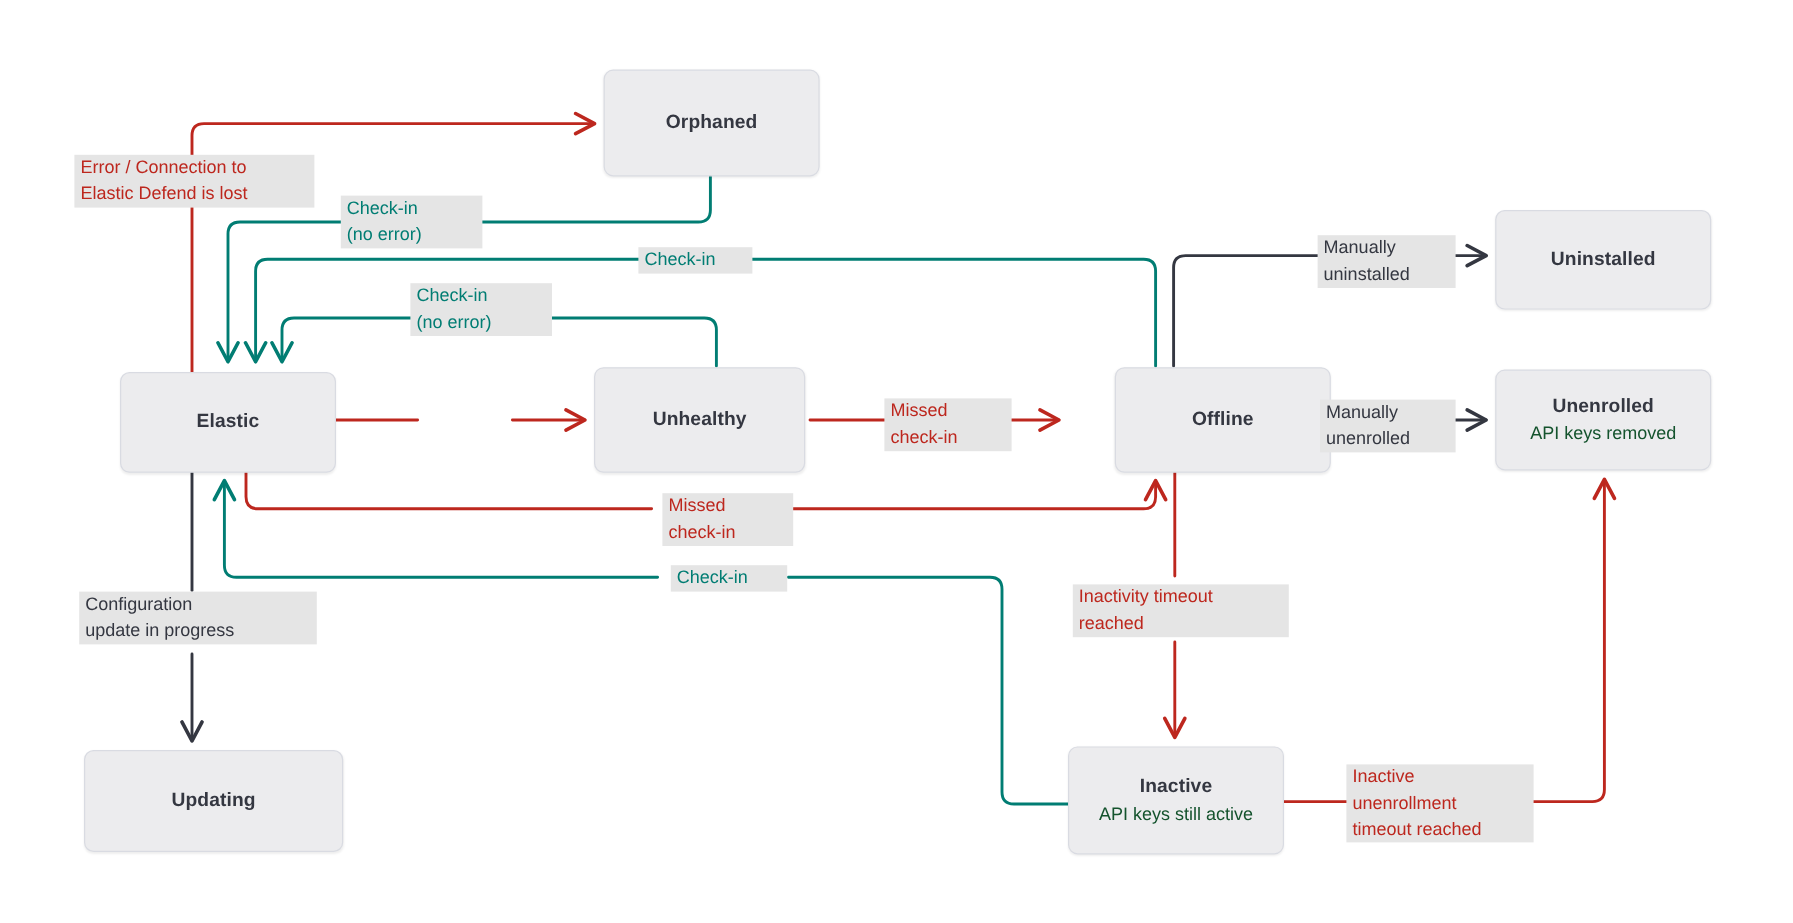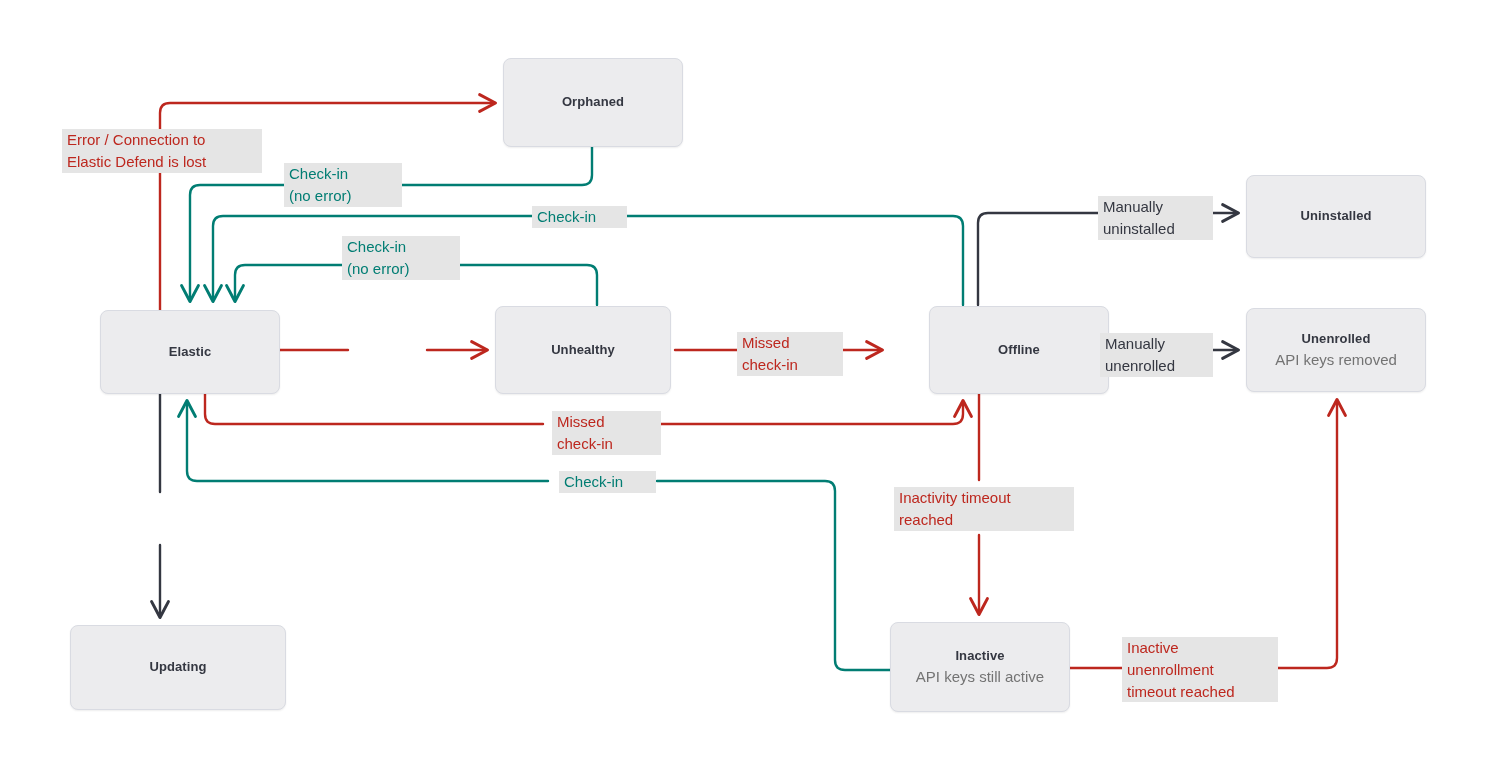--- a/index.html
+++ b/index.html
@@ -13,28 +13,28 @@
     border-radius:8px;
     box-sizing:border-box;
     display:flex;
     flex-direction:column;
     align-items:center;
     justify-content:center;
     box-shadow:0 1px 2px rgba(0,0,0,.07);
   }
   .node .title{
     font-weight:bold;
-    font-size:13px;
+    font-size:16px;
     color:#343741;
     letter-spacing:.1px;
     line-height:1.25;
   }
   .node .sub{
     font-size:15px;
-    color:#737373;
+    color:#14532d;
     line-height:1.3;
     margin-top:3px;
   }
   .lbl{
     position:absolute;
     font-size:15px;
     line-height:1.45;
     white-space:pre-line;
     background:#e5e5e5;
     padding:0 5px;
@@ -163,14 +163,16 @@
   <div class="lbl dark c" style="left:1100px;top:333px;width:103px;">Manually
 unenrolled</div>
 
   <div class="lbl red c" style="left:894px;top:487px;width:170px;">Inactivity timeout
 reached</div>
 
   <div class="lbl red c" style="left:1122px;top:637px;width:146px;">Inactive
 unenrollment
 timeout reached</div>
 
+  <div class="lbl dark c" style="left:66px;top:493px;width:188px;">Configuration
+update in progress</div>
 
 </div>
 
 </body></html>

